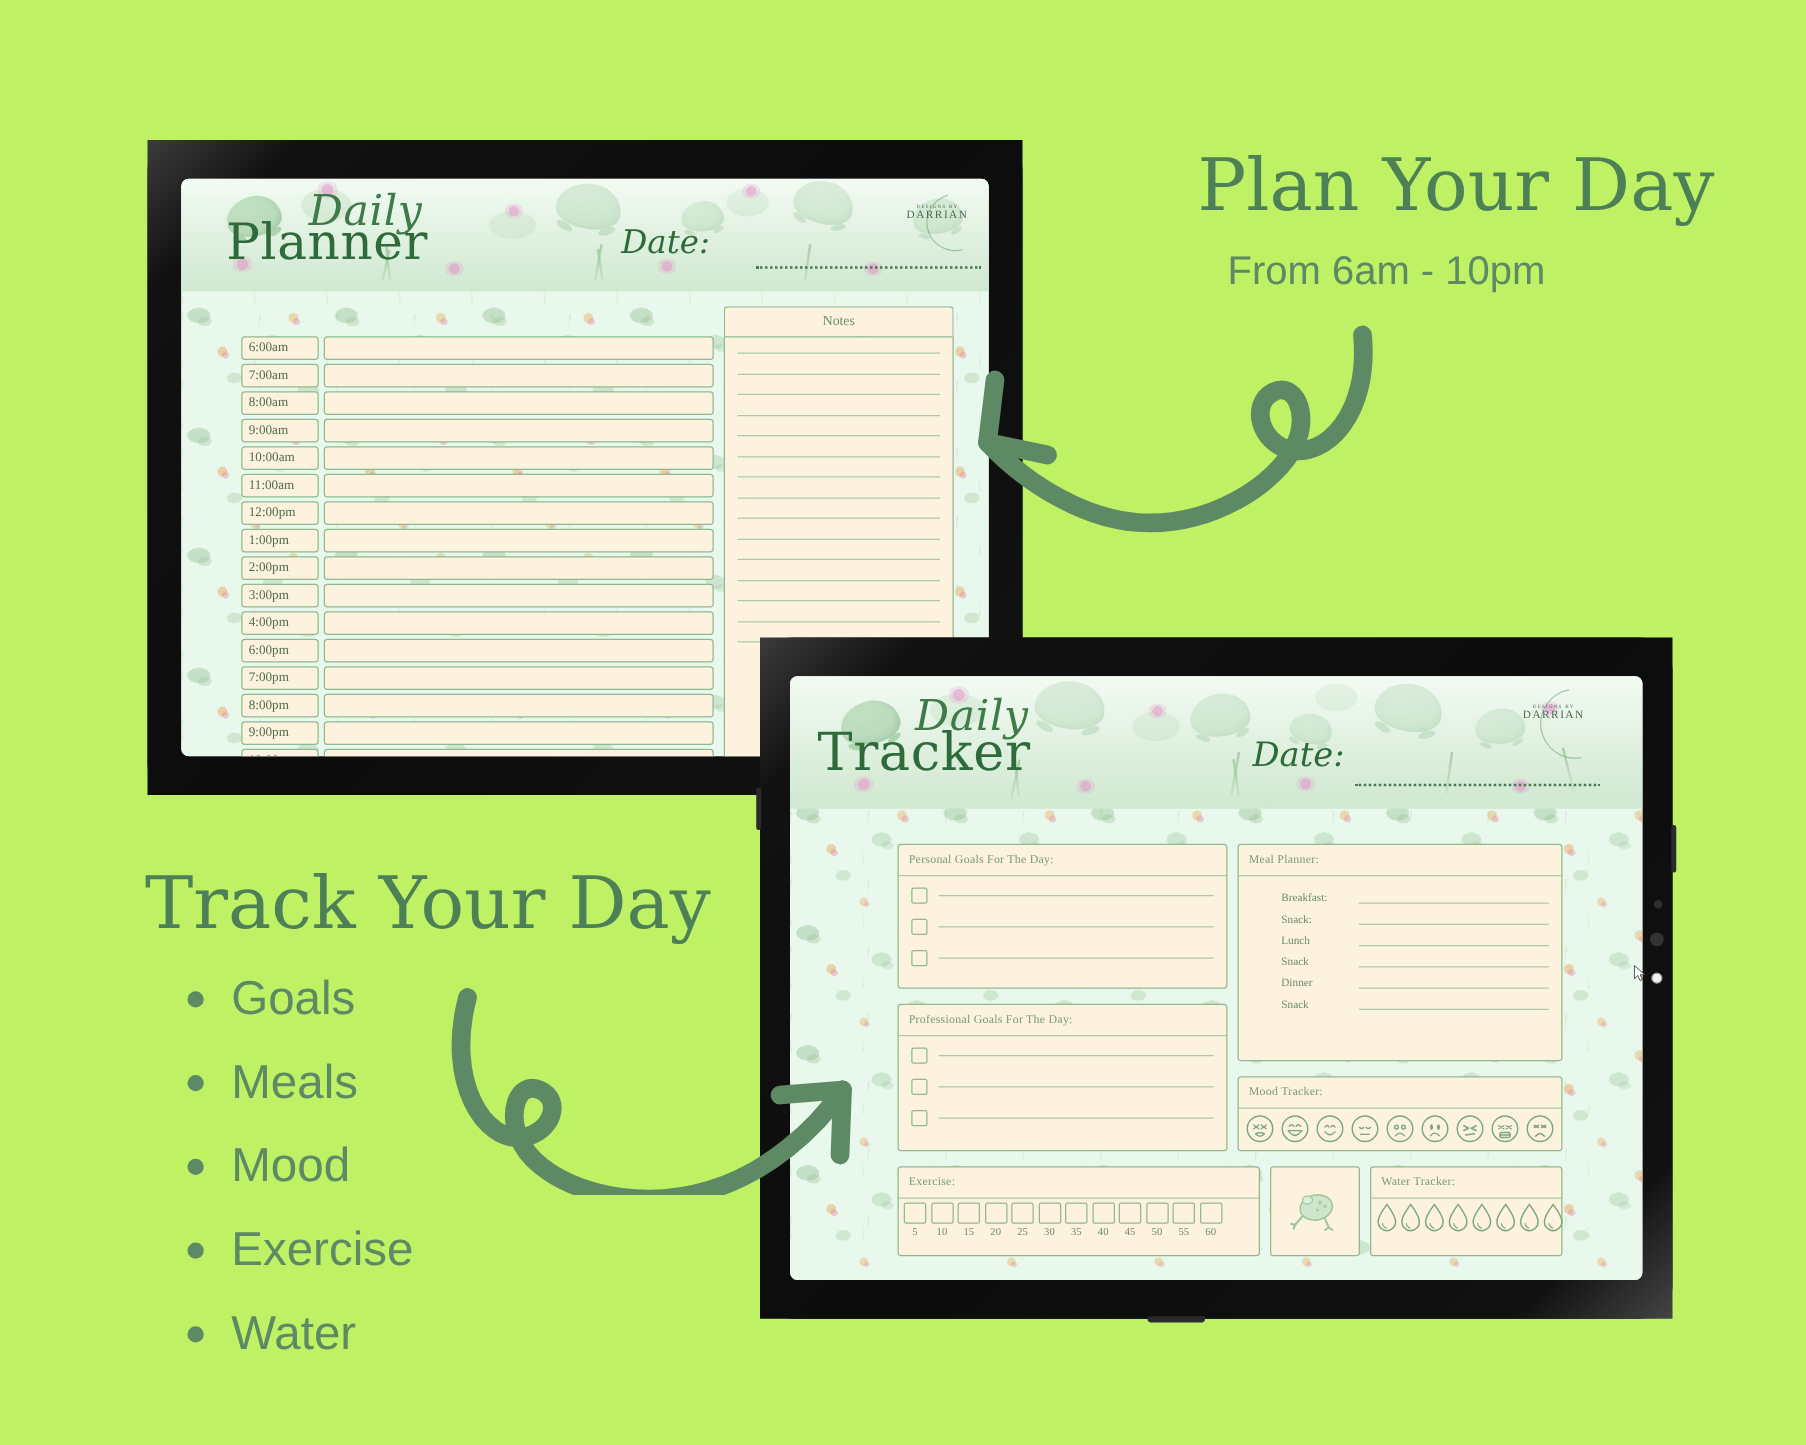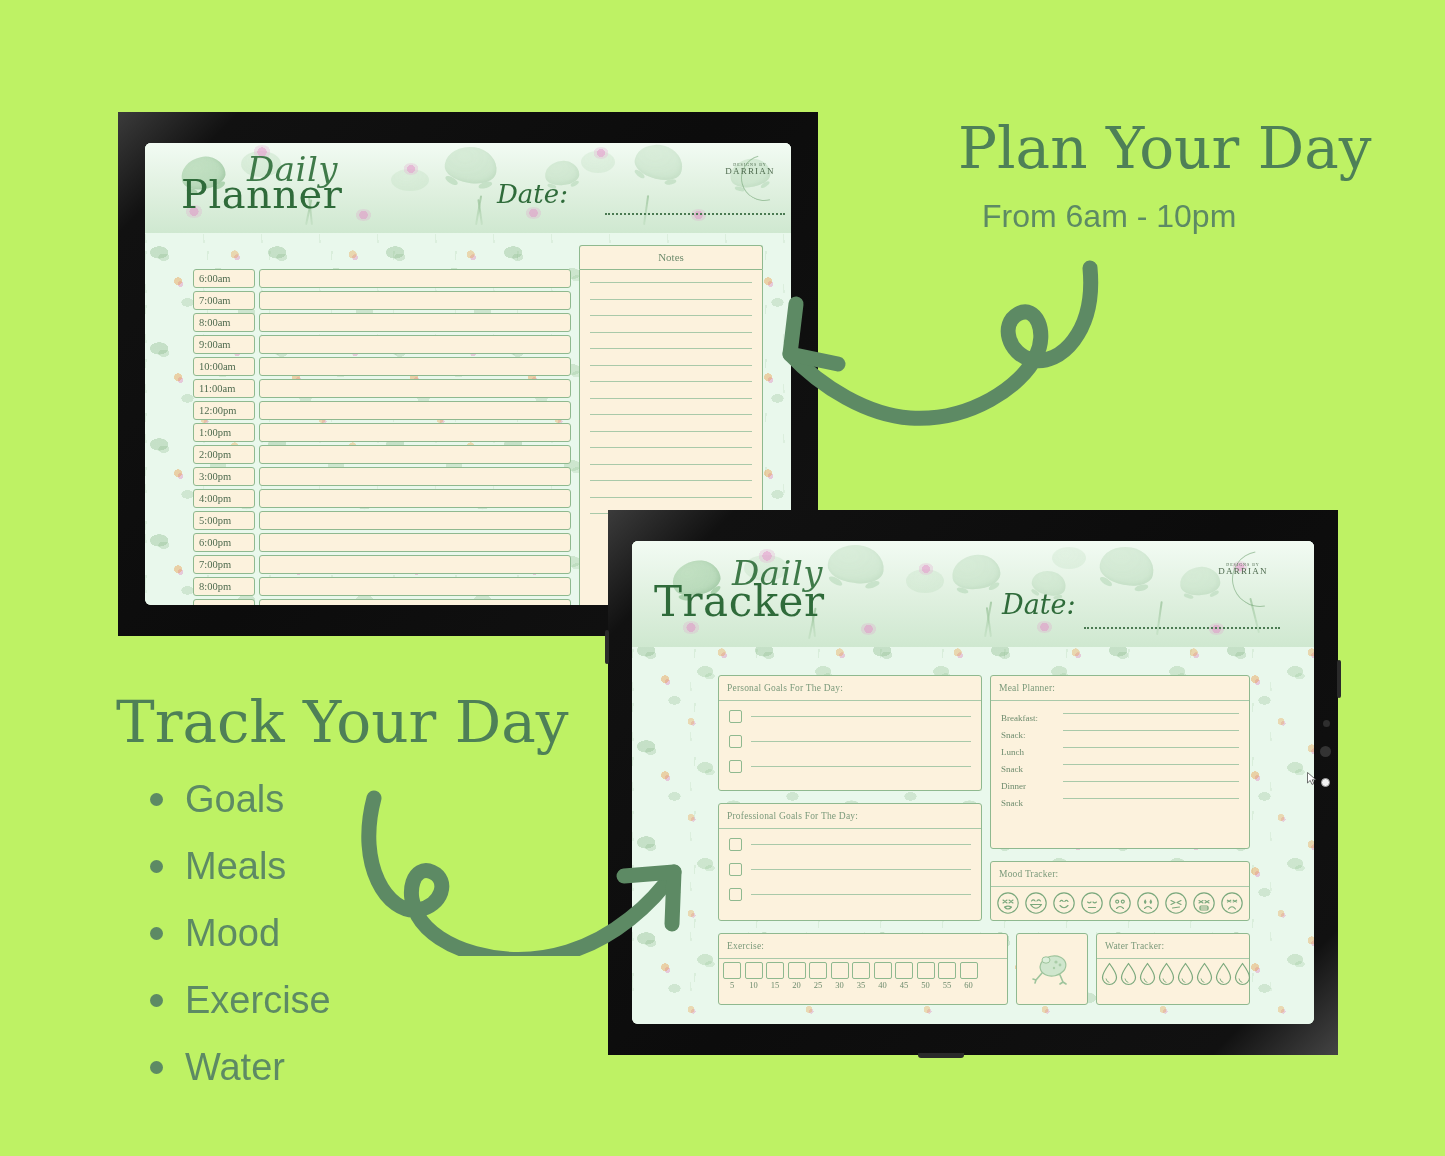--- a/index.html
+++ b/index.html
@@ -146,21 +146,21 @@
     height:25px; line-height:24px; padding-left:8px;
     font-size:9.5px; color:#7b9a7b; font-family:"Liberation Serif", serif;
     border-bottom:1.3px solid #a9c9a9; letter-spacing:.2px;
   }
   .panel-body { padding:9px 10px; }
 
   .goal-row { display:flex; align-items:center; gap:9px; margin-bottom:12px; }
   .cbox { width:13px; height:13px; border:1.4px solid #8fb98f; border-radius:2px; background:#fcf2dd; flex:none; }
   .gline { flex:1; height:0; border-bottom:1.2px solid #a9c9a9; }
 
-  .meal-row { display:flex; align-items:flex-start; gap:4px; margin-bottom:7px; }
+  .meal-row { display:flex; align-items:flex-end; gap:4px; margin-bottom:7px;margin-left:24px; }
   .meal-lbl { width:58px; font-size:9px; color:#6e8c6e; font-family:"Liberation Serif", serif; }
   .meal-line { flex:1; height:0; border-bottom:1.2px solid #a9c9a9; }
 
   .mood-row { display:flex; gap:3px; padding:4px 5px 3px; justify-content:space-between; }
   .face { width:24px; height:24px; }
 
   .ex-row { display:flex; gap:3.5px; padding:3px 4px 2px; }
   .ex-cell { display:flex; flex-direction:column; align-items:center; gap:1px; }
   .ex-box { width:18px; height:17px; border:1.4px solid #8fb98f; border-radius:2px; background:#fcf2dd; }
   .ex-num { font-size:8.5px; color:#6e8c6e; font-family:"Liberation Serif", serif; }
@@ -264,24 +264,20 @@
               <div class="pl-row">
                 <div class="pl-time">2:00pm</div>
                 <div class="pl-slot"></div>
               </div>
               <div class="pl-row">
                 <div class="pl-time">3:00pm</div>
                 <div class="pl-slot"></div>
               </div>
               <div class="pl-row">
                 <div class="pl-time">4:00pm</div>
-                <div class="pl-slot"></div>
-              </div>
-              <div class="pl-row">
-                <div class="pl-time">5:00pm</div>
                 <div class="pl-slot"></div>
               </div>
               <div class="pl-row">
                 <div class="pl-time">6:00pm</div>
                 <div class="pl-slot"></div>
               </div>
               <div class="pl-row">
                 <div class="pl-time">7:00pm</div>
                 <div class="pl-slot"></div>
               </div>

